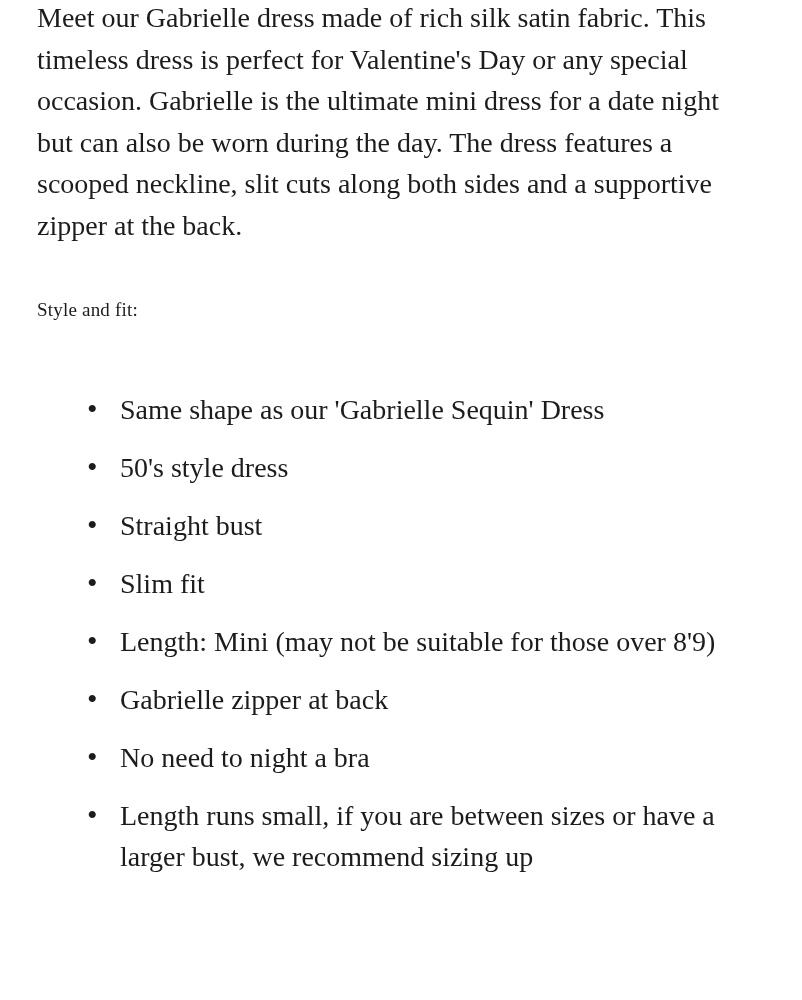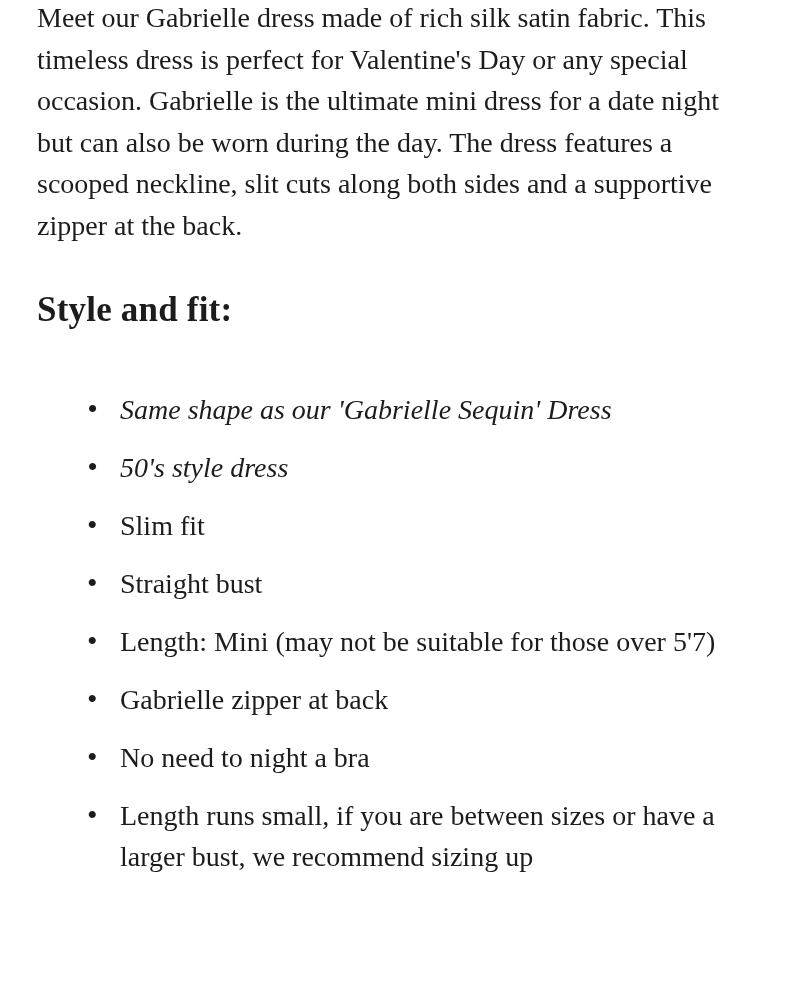--- a/index.html
+++ b/index.html
@@ -19,23 +19,23 @@
     font-family: "Liberation Serif", serif;
     color: #1c1c1c;
   }
   .description {
     font-size: 28px;
     line-height: 41.5px;
     margin: -3px 0 0 0;
     white-space: pre-line;
   }
   .section-heading {
-    font-size: 35px;
+    font-size: 19px;
     line-height: 41.5px;
-    font-weight: bold;
+    font-weight: normal;
     margin: 43px 0 0 0;
     letter-spacing: 0.2px;
   }
   ul.feature-list {
     list-style: none;
     margin: 58px 0 0 0;
     padding: 0 0 0 83px;
   }
   ul.feature-list li {
     position: relative;
@@ -46,42 +46,41 @@
   }
   ul.feature-list li::before {
     content: "\2022";
     position: absolute;
     left: -33px;
     top: -1px;
     font-size: 30px;
     color: #1c1c1c;
   }
   ul.feature-list li.italic {
-    font-style: italic;
   }
 </style>
 </head>
 <body>
 
 <div class="content">
 
   <p class="description">Meet our Gabrielle dress made of rich silk satin fabric. This
 timeless dress is perfect for Valentine's Day or any special
 occasion. Gabrielle is the ultimate mini dress for a date night
 but can also be worn during the day. The dress features a
 scooped neckline, slit cuts along both sides and a supportive
 zipper at the back.</p>
 
   <h2 class="section-heading">Style and fit:</h2>
 
   <ul class="feature-list">
     <li class="italic">Same shape as our 'Gabrielle Sequin' Dress</li>
     <li class="italic">50's style dress</li>
+    <li>Straight bust</li>
     <li>Slim fit</li>
-    <li>Straight bust</li>
-    <li>Length: Mini (may not be suitable for those over 5'7)</li>
+    <li>Length: Mini (may not be suitable for those over 8'9)</li>
     <li>Gabrielle zipper at back</li>
     <li>No need to night a bra</li>
     <li>Length runs small, if you are between sizes or have a
 larger bust, we recommend sizing up</li>
   </ul>
 
 </div>
 
 </body></html>

